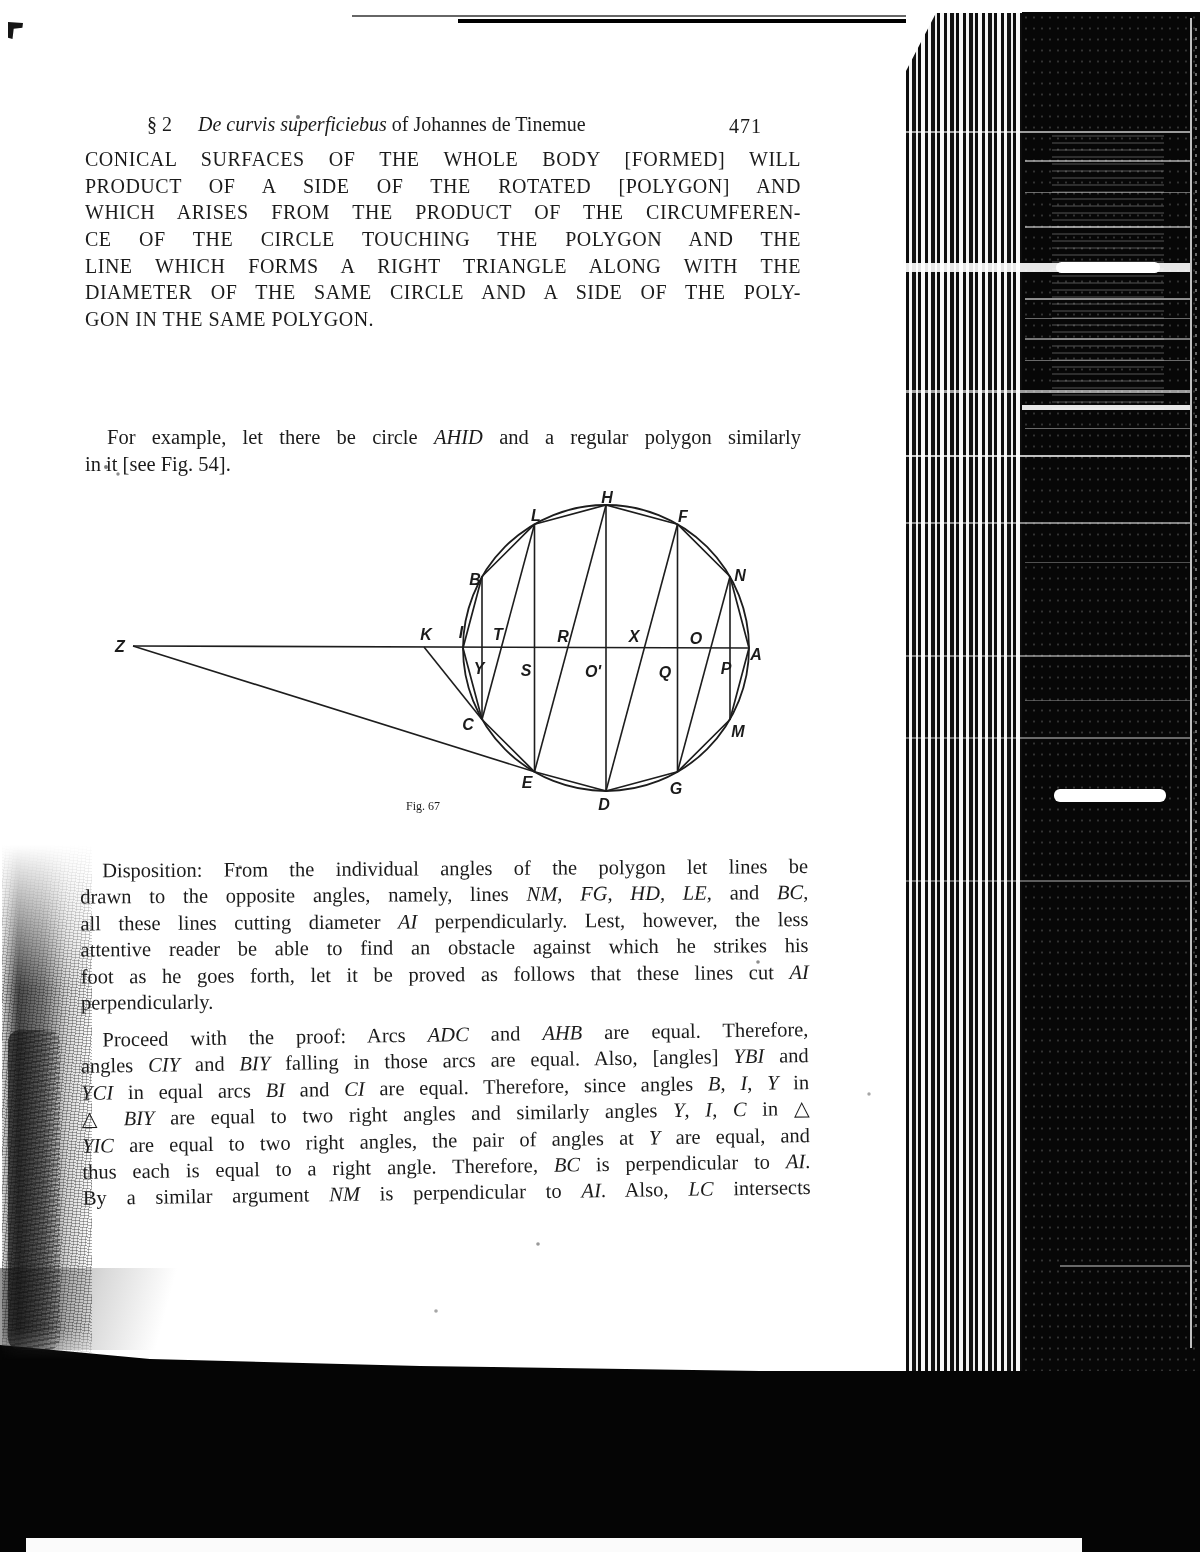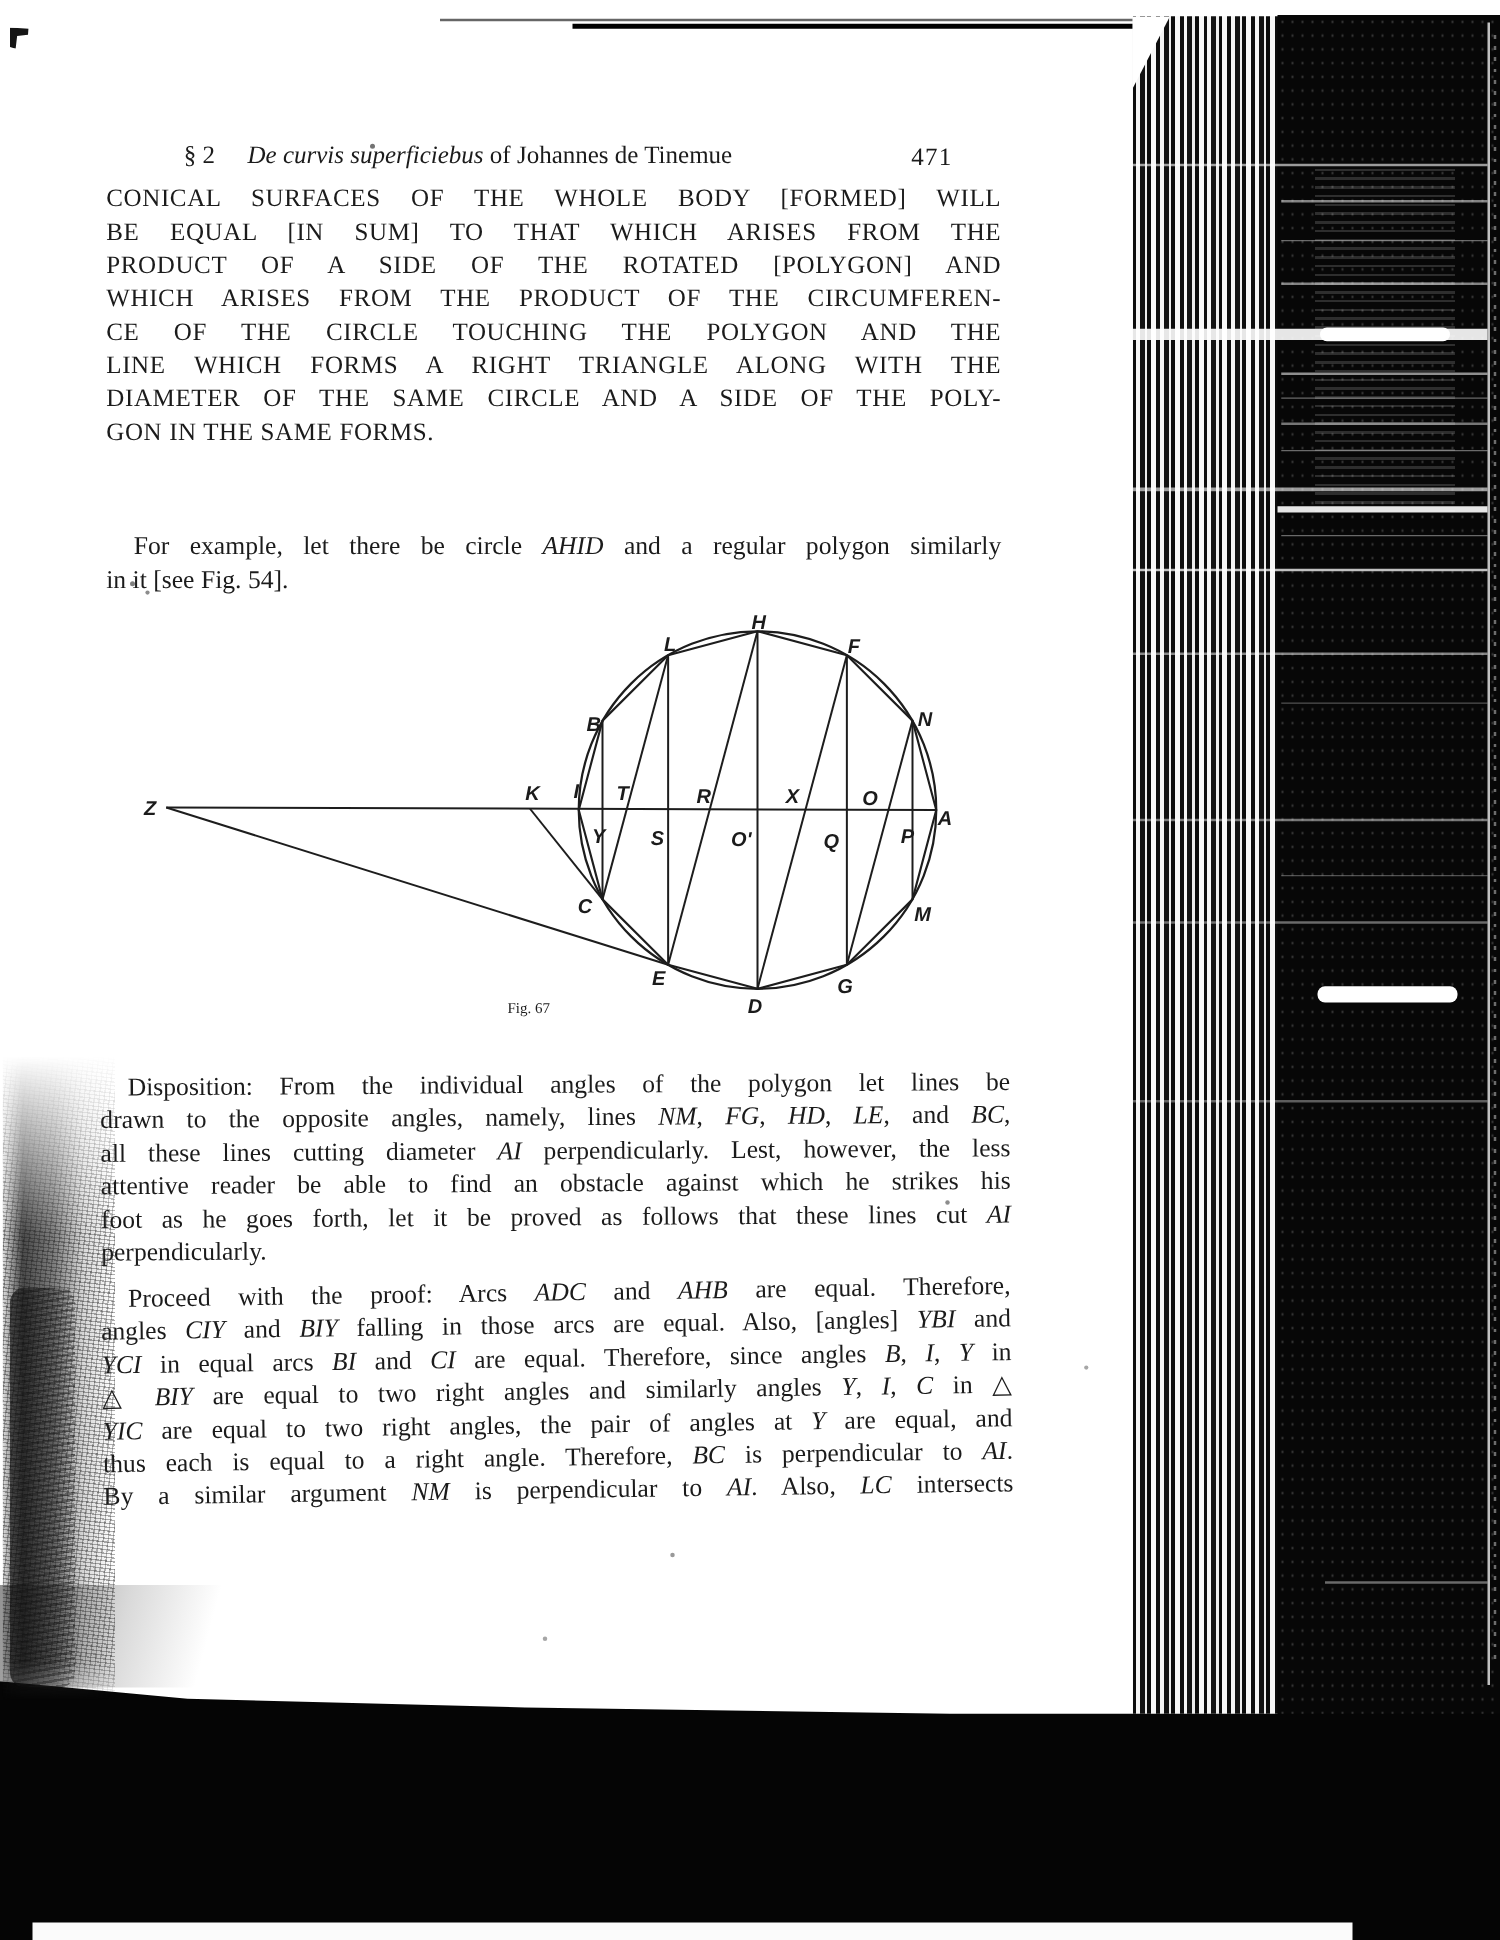--- a/index.html
+++ b/index.html
@@ -97,27 +97,26 @@
 <body>
 
 <div class="abs header">
   <span class="sec-mark">§ 2</span>
   <span class="head-title"><i>De curvis superficiebus</i><span> of Johannes de Tinemue</span></span>
   <span class="pageno">471</span>
 </div>
 
 <div class="abs para statement">
     <div class="line"><span>CONICAL SURFACES OF THE WHOLE BODY [FORMED] WILL</span></div>
-    <div class="line"><span>BE EQUAL [IN SUM] TO THAT WHICH ARISES FROM THE</span></div>
     <div class="line"><span>PRODUCT OF A SIDE OF THE ROTATED [POLYGON] AND</span></div>
     <div class="line"><span>WHICH ARISES FROM THE PRODUCT OF THE CIRCUMFEREN-</span></div>
     <div class="line"><span>CE OF THE CIRCLE TOUCHING THE POLYGON AND THE</span></div>
     <div class="line"><span>LINE WHICH FORMS A RIGHT TRIANGLE ALONG WITH THE</span></div>
     <div class="line"><span>DIAMETER OF THE SAME CIRCLE AND A SIDE OF THE POLY-</span></div>
-    <div class="line no-just"><span>GON IN THE SAME FORMS.</span></div>
+    <div class="line no-just"><span>GON IN THE SAME POLYGON.</span></div>
   </div>
 
 <div class="abs para example">
     <div class="line indent"><span>For example, let there be circle </span><i>AHID</i><span> and a regular polygon similarly</span></div>
     <div class="line no-just"><span>in it [see Fig. 54].</span></div>
   </div>
 
 <svg id="fig-svg" class="abs" width="1200" height="1552" viewBox="0 0 1200 1552">
     <circle cx="606" cy="648" r="143" fill="none" stroke="#1d1d1d" stroke-width="1.8"></circle>
     <path d="M749 648 L730 576.5 L677.5 524.2 L606 505 L534.5 524.2 L482 576.5 L463 648 L482 719.5 L534.5 771.8 L606 791 L677.5 771.8 L730 719.5 Z" fill="none" stroke="#1d1d1d" stroke-width="1.7" stroke-linejoin="round"></path>

